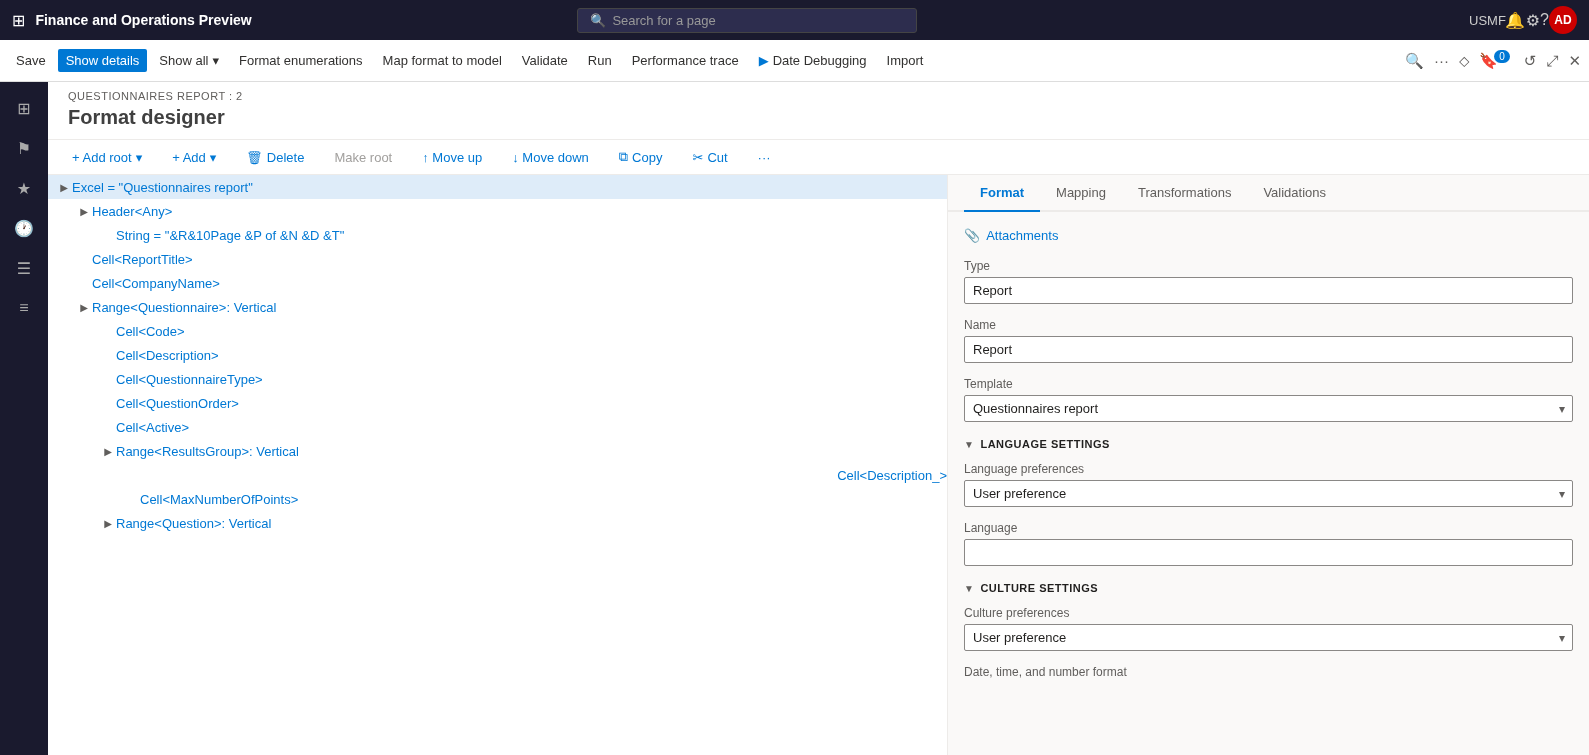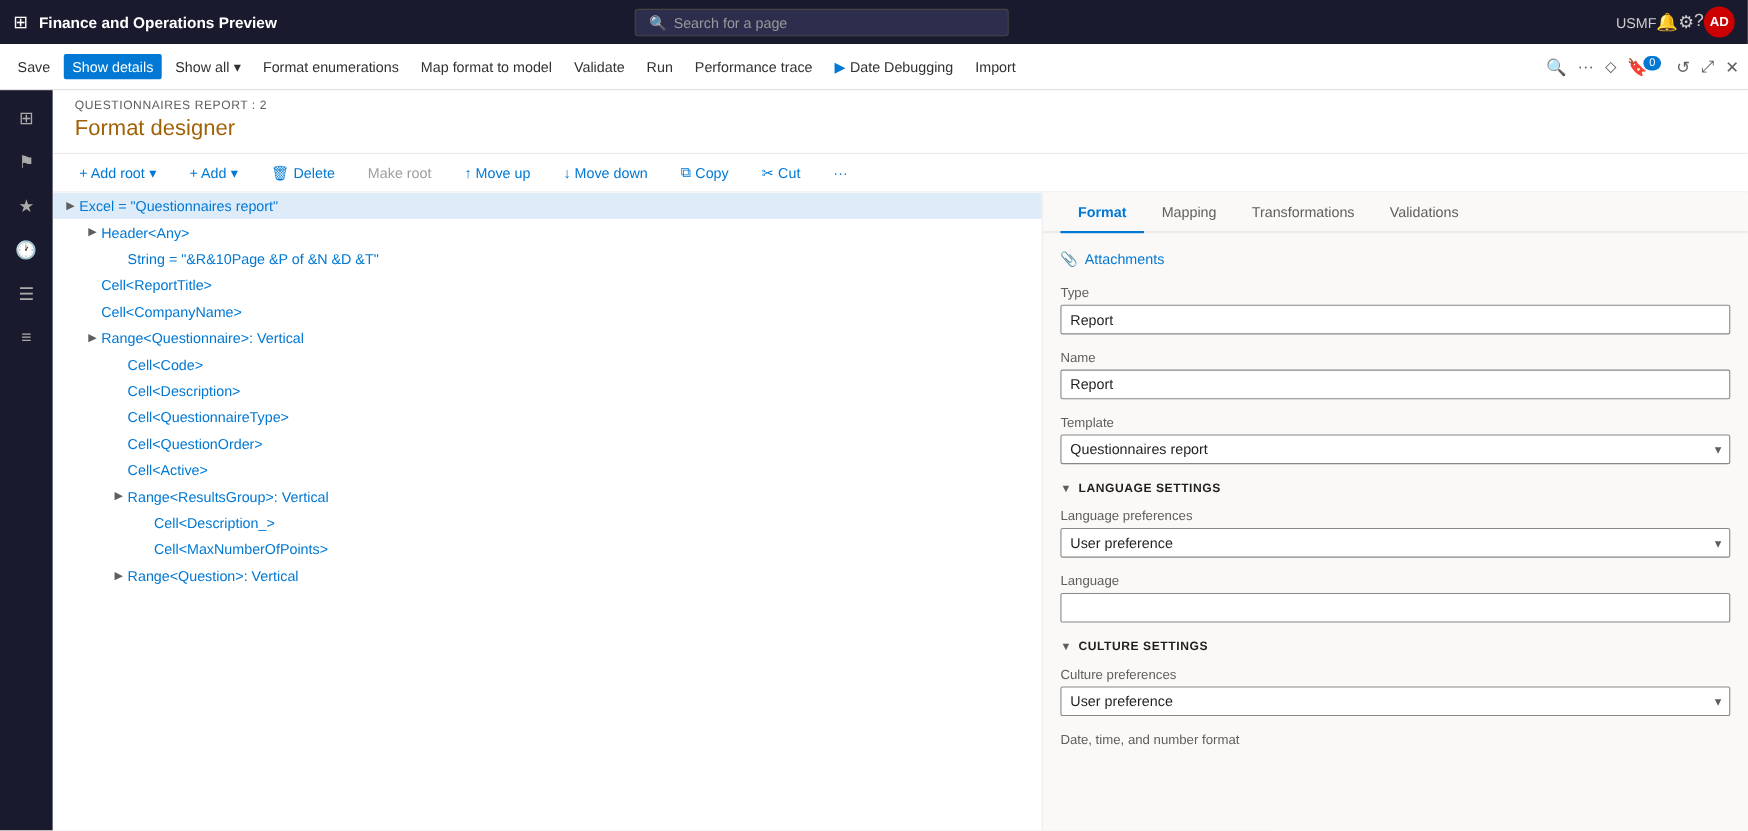--- a/index.html
+++ b/index.html
@@ -87,21 +87,21 @@
       background: #faf9f8;
     }
 
     
     .page-header {
       background: #fff;
       padding: 8px 20px 0 20px;
       border-bottom: 1px solid #edebe9;
     }
     .breadcrumb { font-size: 11px; color: #605e5c; text-transform: uppercase; letter-spacing: 0.5px; margin-bottom: 4px; }
-    .page-title { font-size: 20px; font-weight: 400; color: #a16207; padding-bottom: 10px; }
+    .page-title { font-size: 20px; font-weight: 700; color: #404040; padding-bottom: 10px; }
 
     
     .action-toolbar {
       background: #fff;
       border-bottom: 1px solid #edebe9;
       display: flex;
       align-items: center;
       padding: 4px 16px;
       gap: 14px;
     }
@@ -413,21 +413,21 @@
           <span class="tree-toggle" style="opacity:0;">▶</span>
           <span class="tree-text">Cell&lt;Active&gt;</span>
         </div>
 
         <div class="tree-item" style="padding-left: 52px;">
           <span class="tree-toggle">▶</span>
           <span class="tree-text">Range&lt;ResultsGroup&gt;: Vertical</span>
         </div>
 
 
-        <div class="tree-item" style="padding-left: 76px;">
+        <div class="tree-item" style="padding-left: 76px; justify-content: flex-end;">
           <span class="tree-toggle" style="opacity:0;">▶</span>
           <span class="tree-text">Cell&lt;Description_&gt;</span>
         </div>
 
         <div class="tree-item" style="padding-left: 76px;">
           <span class="tree-toggle" style="opacity:0;">▶</span>
           <span class="tree-text">Cell&lt;MaxNumberOfPoints&gt;</span>
         </div>
 
         <div class="tree-item" style="padding-left: 52px;">

